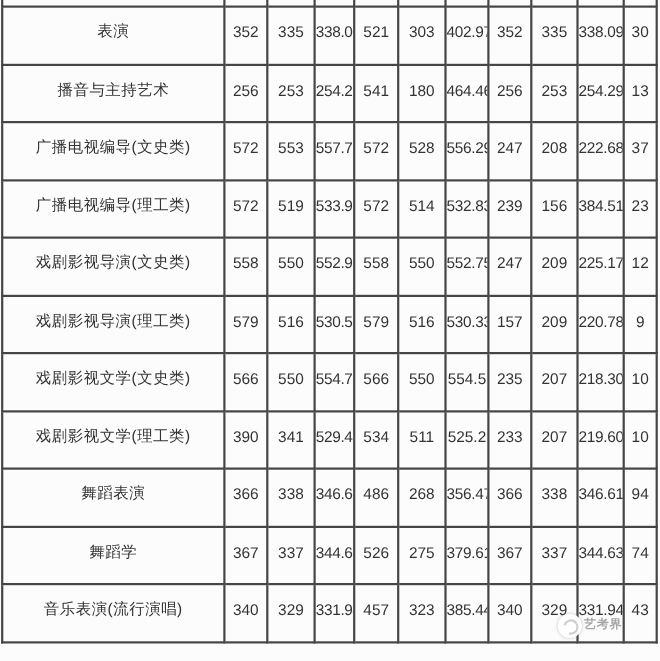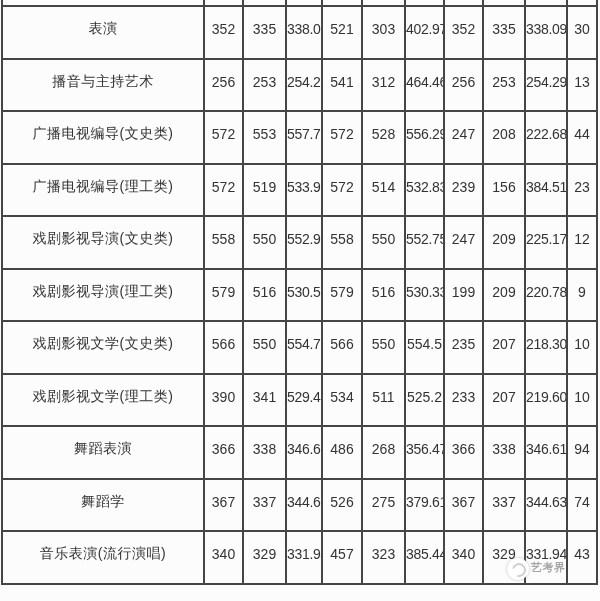--- a/index.html
+++ b/index.html
@@ -118,39 +118,39 @@
           <td class="num">335</td>
           <td class="num dec">338.09</td>
           <td class="num">30</td>
         </tr>
         <tr class="data-row">
           <td class="major">播音与主持艺术</td>
           <td class="num">256</td>
           <td class="num">253</td>
           <td class="num dec">254.29</td>
           <td class="num">541</td>
-          <td class="num">312</td>
+          <td class="num">180</td>
           <td class="num dec">464.46</td>
           <td class="num">256</td>
           <td class="num">253</td>
           <td class="num dec">254.29</td>
           <td class="num">13</td>
         </tr>
         <tr class="data-row">
           <td class="major">广播电视编导(文史类)</td>
           <td class="num">572</td>
           <td class="num">553</td>
           <td class="num dec">557.76</td>
           <td class="num">572</td>
           <td class="num">528</td>
           <td class="num dec">556.29</td>
           <td class="num">247</td>
           <td class="num">208</td>
           <td class="num dec">222.68</td>
-          <td class="num">44</td>
+          <td class="num">37</td>
         </tr>
         <tr class="data-row">
           <td class="major">广播电视编导(理工类)</td>
           <td class="num">572</td>
           <td class="num">519</td>
           <td class="num dec">533.91</td>
           <td class="num">572</td>
           <td class="num">514</td>
           <td class="num dec">532.83</td>
           <td class="num">239</td>
@@ -172,21 +172,21 @@
           <td class="num">12</td>
         </tr>
         <tr class="data-row">
           <td class="major">戏剧影视导演(理工类)</td>
           <td class="num">579</td>
           <td class="num">516</td>
           <td class="num dec">530.55</td>
           <td class="num">579</td>
           <td class="num">516</td>
           <td class="num dec">530.33</td>
-          <td class="num">199</td>
+          <td class="num">157</td>
           <td class="num">209</td>
           <td class="num dec">220.78</td>
           <td class="num">9</td>
         </tr>
         <tr class="data-row">
           <td class="major">戏剧影视文学(文史类)</td>
           <td class="num">566</td>
           <td class="num">550</td>
           <td class="num dec">554.72</td>
           <td class="num">566</td>

